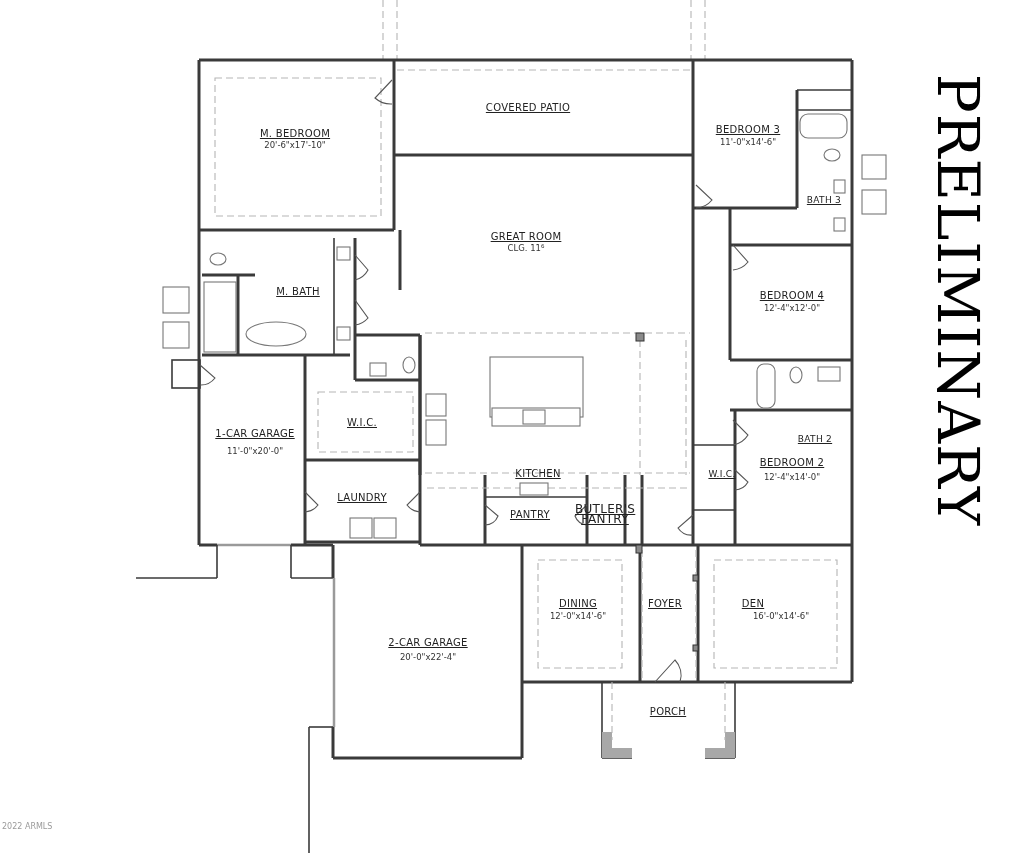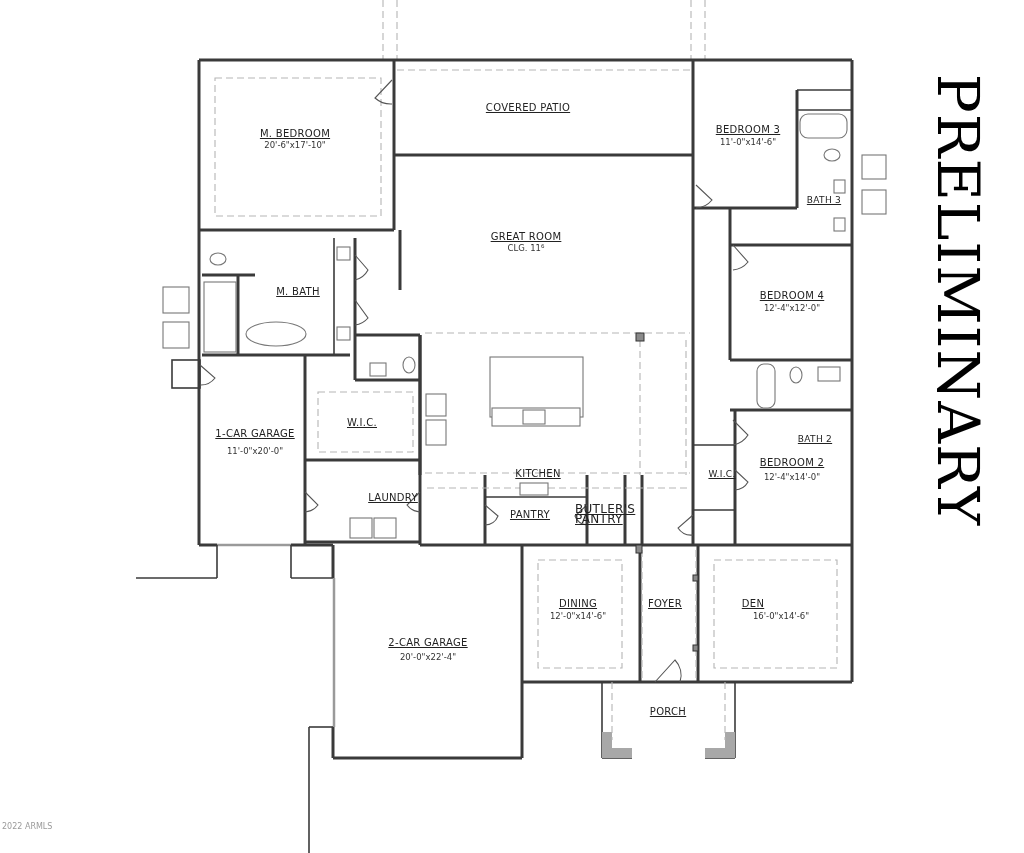--- a/index.html
+++ b/index.html
@@ -8,21 +8,21 @@
   .wall { fill: none; stroke: #3a3a3a; stroke-width: 3; }
   .wall-thin { fill: none; stroke: #3a3a3a; stroke-width: 1.6; }
   .wall-grey { fill: none; stroke: #9a9a9a; stroke-width: 2.5; }
   .dash { fill: none; stroke: #b5b5b5; stroke-width: 1.1; stroke-dasharray: 7 4; }
   .fixture { fill: #ffffff; stroke: #777; stroke-width: 1.1; }
   .door { fill: none; stroke: #555; stroke-width: 1.1; }
   .col { fill: #8a8a8a; stroke: #333; stroke-width: 1; }
   .room-label {
     position: absolute; font-family: "DejaVu Sans", sans-serif; font-size: 10px;
     color: #222; text-decoration: underline; text-transform: uppercase; letter-spacing: 0.3px;
-    white-space: nowrap; transform: translateX(-50%); text-align: left; line-height: 11px;
+    white-space: nowrap; transform: translateX(-50%); text-align: center; line-height: 11px;
   }
   .room-dim {
     position: absolute; font-family: "DejaVu Sans", sans-serif; font-size: 8.5px;
     color: #333; white-space: nowrap; transform: translateX(-50%);
   }
   .stamp {
     position: absolute; left: 958px; top: 300px; transform: translate(-50%, -50%) rotate(90deg);
     font-family: "DejaVu Serif", serif; font-size: 58px; color: #000; letter-spacing: 1px;
     white-space: nowrap; line-height: 1;
   }
@@ -229,21 +229,21 @@
 <div class="room-label" style="left:538px; top:440px;margin-top:28px;">KITCHEN</div>
 
 <div class="room-label" style="left:255px; top:428px;text-decoration:underline;">1-CAR GARAGE</div>
 <div class="room-dim" style="left:255px; top:446px;">11'-0"x20'-0"</div>
 
 <div class="room-label" style="left:792px; top:457px;">BEDROOM 2</div>
 <div class="room-dim" style="left:792px; top:472px;">12'-4"x14'-0"</div>
 
 <div class="room-label" style="left:722px; top:469px; font-size:9px;">W.I.C.</div>
 
-<div class="room-label" style="left:362px; top:492px;margin-left:31px;">LAUNDRY</div>
+<div class="room-label" style="left:362px; top:492px;">LAUNDRY</div>
 
 <div class="room-label" style="left:530px; top:509px;">PANTRY</div>
 
 <div class="room-label" style="left:605px; top:504px; font-size:12px; white-space:normal; width:60px; line-height:10px;">BUTLER'S PANTRY</div>
 
 <div class="room-label" style="left:578px; top:598px;">DINING</div>
 <div class="room-dim" style="left:578px; top:611px;">12'-0"x14'-6"</div>
 
 <div class="room-label" style="left:665px; top:598px;">FOYER</div>
 

